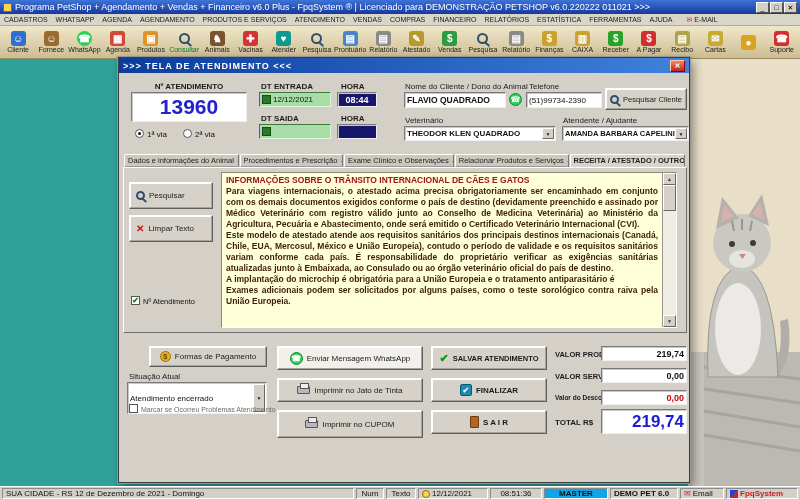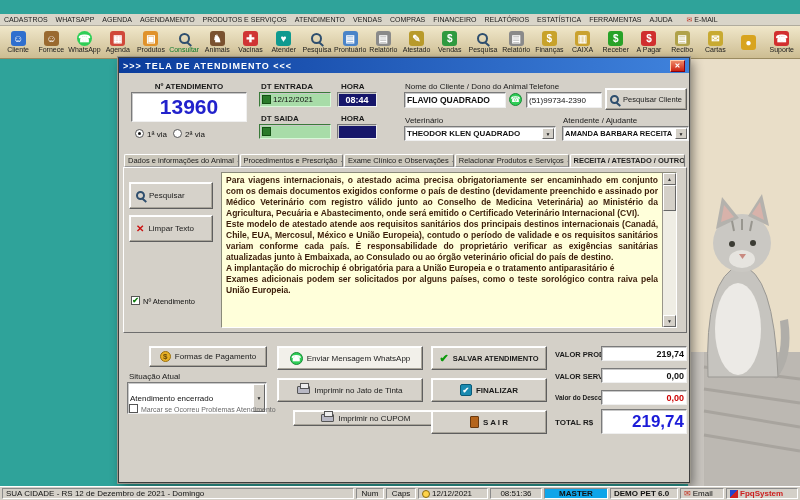--- a/index.html
+++ b/index.html
@@ -63,20 +63,29 @@
 .statusbar{position:absolute;left:0;right:0;bottom:0;height:14px;background:#d4d0c8;border-top:1px solid #fff;display:flex;gap:2px;padding:1px 2px;font-size:8px;align-items:stretch}
 .sb{border:1px solid;border-color:#8a8a8a #fff #fff #8a8a8a;padding:0 3px;display:flex;align-items:center;gap:2px;white-space:nowrap;overflow:hidden}
 .clockicon{width:8px;height:8px;border-radius:50%;background:#ffd34a;border:1px solid #8a6a10;flex:0 0 auto}
 .fpqlogo{width:8px;height:8px;background:linear-gradient(135deg,#2244cc 50%,#cc2222 50%);flex:0 0 auto}
 </style>
 </head>
 <body>
 
 <div class="screen">
 
+  <div class="titlebar">
+    <span class="appicon"></span>
+    <span class="wtitle">Programa PetShop + Agendamento + Vendas + Financeiro v6.0 Plus - FpqSystem ® | Licenciado para DEMONSTRAÇÃO PETSHOP v6.0.220222 011021   &gt;&gt;&gt;</span>
+    <span class="wctrls">
+      <span class="wbtn">_</span>
+      <span class="wbtn">□</span>
+      <span class="wbtn">✕</span>
+    </span>
+  </div>
 
   <div class="menubar">
     <span class="menu-items" style="display:flex">
         <span class="menu-item">CADASTROS</span>
         <span class="menu-item">WHATSAPP</span>
         <span class="menu-item">AGENDA</span>
         <span class="menu-item">AGENDAMENTO</span>
         <span class="menu-item">PRODUTOS E SERVIÇOS</span>
         <span class="menu-item">ATENDIMENTO</span>
         <span class="menu-item">VENDAS</span>
@@ -214,21 +223,21 @@
   <div class="dialog">
     <div class="dlg-title">
       <span>&gt;&gt;&gt;   TELA DE ATENDIMENTO   &lt;&lt;&lt;</span>
       <span class="dlg-close">✕</span>
     </div>
 
     <span class="lbl" style="left:12px;top:24px;width:116px;text-align:center">Nº ATENDIMENTO</span>
     <div class="inset" style="left:12px;top:34px;width:116px;height:30px;justify-content:center;font-size:21px;font-weight:bold;color:#2222cc">13960</div>
     <div class="abs" style="left:16px;top:71px;font-size:8px">
       <span><span class="radio sel"></span><span>1ª via</span></span>
-      <span style="margin-left:4px"><span class="radio"></span><span>2ª via</span></span>
+      <span style="margin-left:14px"><span class="radio"></span><span>2ª via</span></span>
     </div>
 
     <span class="lbl" style="left:142px;top:24px">DT ENTRADA</span>
     <div class="inset datefield" style="left:140px;top:34px;width:72px;height:15px">
       <span class="calmini"></span>
       <span>12/12/2021</span>
     </div>
     <span class="lbl" style="left:222px;top:24px">HORA</span>
     <div class="inset horafield" style="left:218px;top:34px;width:40px;height:15px">08:44</div>
 
@@ -250,21 +259,21 @@
       <span style="font-weight:normal;font-size:7.5px">Pesquisar Cliente</span>
     </div>
 
     <span class="lbl" style="left:286px;top:58px;font-weight:normal">Veterinário</span>
     <div class="inset" style="left:285px;top:68px;width:152px;height:15px;font-size:8px;font-weight:bold">
       <span>THEODOR KLEN QUADRADO</span>
       <span class="dd">▼</span>
     </div>
     <span class="lbl" style="left:444px;top:58px;font-weight:normal">Atendente / Ajudante</span>
     <div class="inset" style="left:443px;top:68px;width:127px;height:15px;font-size:7.5px;font-weight:bold">
-      <span>AMANDA BARBARA RECEITA</span>
+      <span>AMANDA BARBARA CAPELINI</span>
       <span class="dd">▼</span>
     </div>
 
     <div class="tabbar">
         <span class="tab">Dados e informações do Animal  →</span>
         <span class="tab">Procedimentos e Prescrição  →</span>
         <span class="tab">Exame Clínico e Observações  →</span>
         <span class="tab">Relacionar Produtos e Serviços  →</span>
         <span class="tab active">RECEITA / ATESTADO / OUTROS</span>
       </div>
@@ -276,20 +285,21 @@
     </div>
     <div class="btn" style="left:10px;top:157px;width:84px;height:27px;justify-content:flex-start;padding-left:6px">
       <span class="xicon">✕</span>
       <span style="font-weight:normal">Limpar Texto</span>
     </div>
     <div class="abs" style="left:12px;top:238px;font-size:7.5px">
       <span class="cb">✔</span><span>Nº Atendimento</span>
     </div>
 
     <div class="yellow">
+      <div class="ytitle">INFORMAÇÕES SOBRE O TRÂNSITO INTERNACIONAL DE CÃES E GATOS</div>
       <div>
           <div class="para">Para viagens internacionais, o atestado acima precisa obrigatoriamente ser encaminhado em conjunto com os demais documentos exigidos conforme o país de destino (devidamente preenchido e assinado por Médico Veterinário com registro válido junto ao Conselho de Medicina Veterinária) ao Ministério da Agricultura, Pecuária e Abastecimento, onde será emitido o Certificado Veterinário Internacional (CVI).</div>
           <div class="para">Este modelo de atestado atende aos requisitos sanitários dos principais destinos internacionais (Canadá, Chile, EUA, Mercosul, México e União Europeia), contudo o período de validade e os requisitos sanitários variam conforme cada país. É responsabilidade do proprietário verificar as exigências sanitárias atualizadas junto à Embaixada, ao Consulado ou ao órgão veterinário oficial do país de destino.</div>
           <div class="para">A implantação do microchip é obrigatória para a União Europeia e o tratamento antiparasitário é</div>
           <div class="para">Exames adicionais podem ser solicitados por alguns países, como o teste sorológico contra raiva pela União Europeia.</div>
         </div>
       <div class="vscroll">
         <div class="varrow">▲</div>
         <div class="vthumb"></div>
         <div class="varrow bottom">▼</div>
@@ -310,21 +320,21 @@
     </div>
 
     <div class="btn" style="left:158px;top:288px;width:146px;height:24px;background:#f2f0ea">
       <span class="waicon">☎</span>
       <span style="font-weight:normal">Enviar Mensagem WhatsApp</span>
     </div>
     <div class="btn" style="left:158px;top:320px;width:146px;height:24px">
       <span class="printicon"></span>
       <span style="font-weight:normal">Imprimir no Jato de Tinta</span>
     </div>
-    <div class="btn" style="left:174px;top:352px;width:146px;height:16px">
+    <div class="btn" style="left:158px;top:352px;width:146px;height:28px">
       <span class="printicon"></span>
       <span style="font-weight:normal">Imprimir no CUPOM</span>
     </div>
 
     <div class="btn" style="left:312px;top:288px;width:116px;height:24px">
       <span class="checkicon">✔</span>
       <span style="font-size:7.5px">SALVAR  ATENDIMENTO</span>
     </div>
     <div class="btn" style="left:312px;top:320px;width:116px;height:24px">
       <span class="finicon">✔</span>
@@ -341,21 +351,21 @@
     <div class="inset money" style="left:482px;top:310px;width:86px;height:15px">0,00</div>
     <span class="mlabel" style="left:436px;top:336px;font-size:6.5px">Valor do Desconto ( - )</span>
     <div class="inset money" style="left:482px;top:332px;width:86px;height:15px;color:#cc0000">0,00</div>
     <span class="mlabel" style="left:436px;top:360px;font-size:8px">TOTAL R$</span>
     <div class="inset money" style="left:482px;top:351px;width:86px;height:25px;font-size:17px;color:#1c1cd8">219,74</div>
   </div>
 
   <div class="statusbar">
     <span class="sb" style="width:352px">SUA CIDADE - RS 12 de Dezembro de 2021 - Domingo</span>
     <span class="sb" style="width:28px;justify-content:center">Num</span>
-    <span class="sb" style="width:30px;justify-content:center">Caps</span>
+    <span class="sb" style="width:30px;justify-content:center">Texto</span>
     <span class="sb" style="width:70px">
       <span class="clockicon"></span>
       <span>12/12/2021</span>
     </span>
     <span class="sb" style="width:52px;justify-content:center">08:51:36</span>
     <span class="sb" style="width:64px;background:#0ea5e9;font-weight:bold;justify-content:center">MASTER</span>
     <span class="sb" style="width:68px;font-weight:bold">DEMO PET 6.0</span>
     <span class="sb" style="width:44px">
       <span style="color:#c03020">✉</span>
       <span>Email</span>

